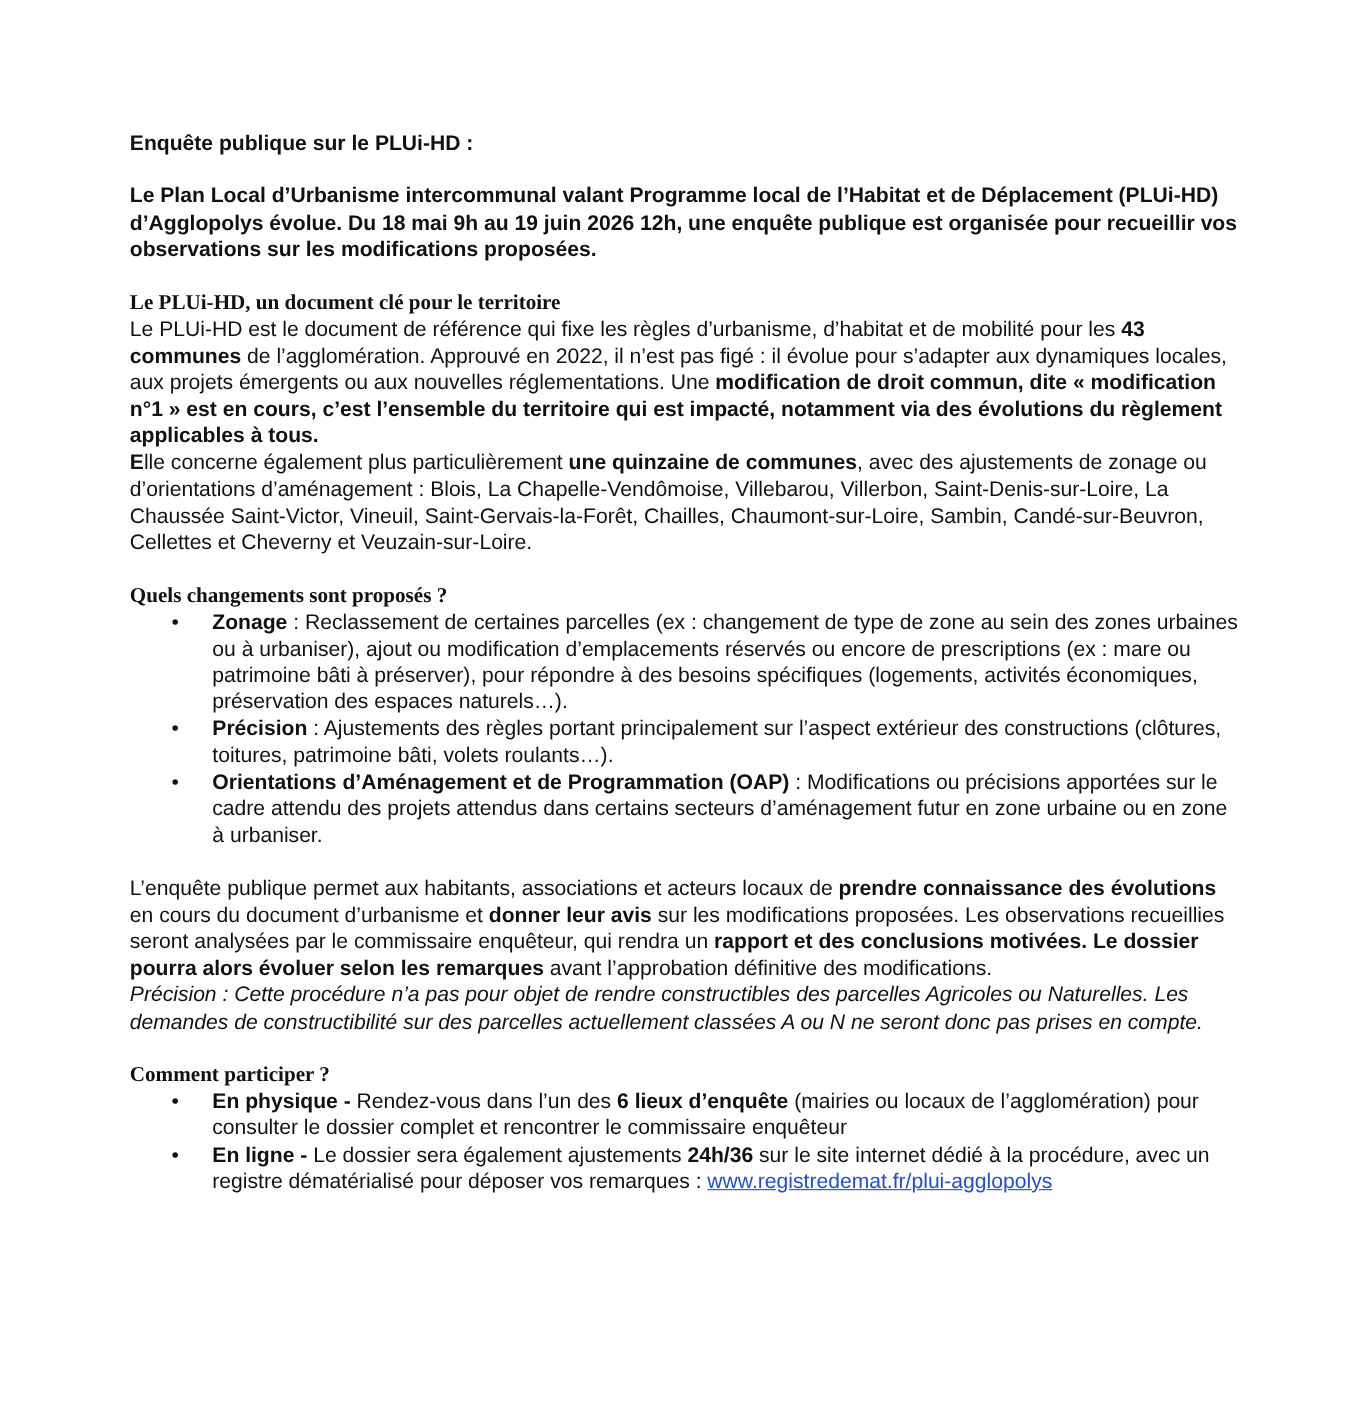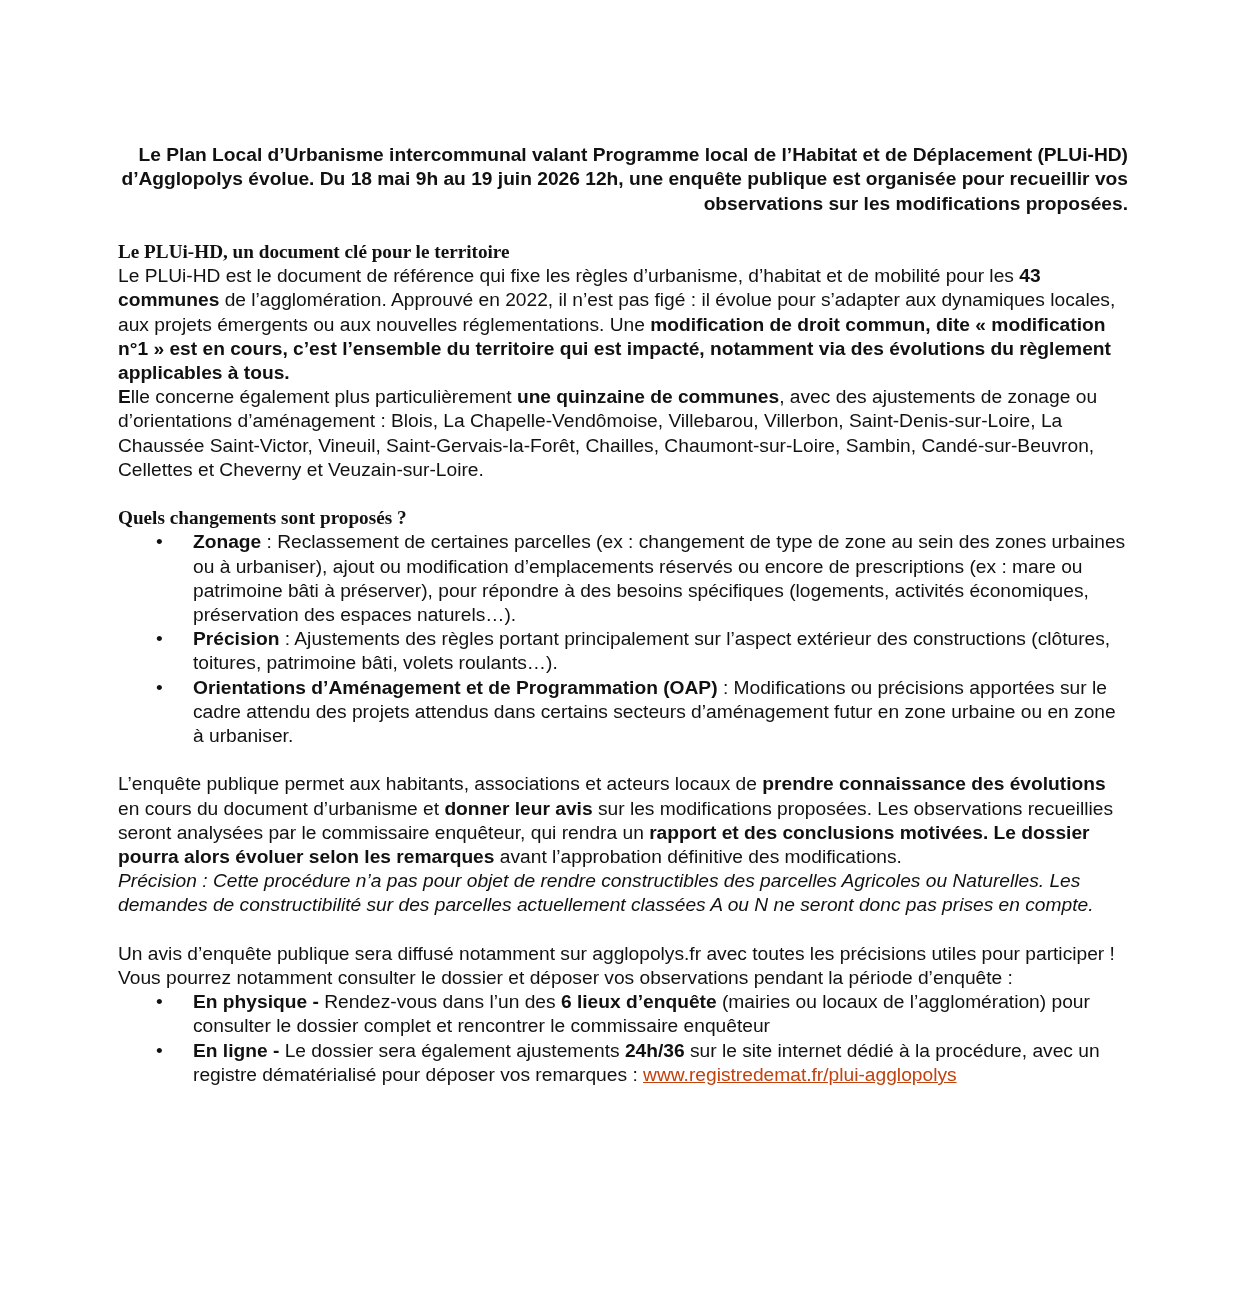--- a/index.html
+++ b/index.html
@@ -16,47 +16,48 @@
       left: 118px;
       top: 119px;
       width: 1010px;
       font-size: 19.2px;
       line-height: 24.2px;
     }
     .p { margin: 0; }
     .gap { height: 24.2px; }
     b { font-weight: bold; }
     .title { font-weight: bold; }
-    .intro { font-weight: bold; text-align: right; }
+    .intro { font-weight: bold; }
     .h { font-weight: bold; margin: 0; font-family: Liberation Serif, serif; }
     ul.bullets {
       list-style: none;
       margin: 0;
       padding: 0 0 0 75px;
     }
     ul.bullets li {
       position: relative;
       margin: 0;
     }
     ul.bullets li .bullet {
       position: absolute;
       left: -37px;
       top: 0;
     }
     .italic { font-style: italic; }
     a.link {
-      color: #c2410c;
+      color: #1d4ed8;
       text-decoration: underline;
     }
   </style>
 </head>
 <body>
 
 <div class="page">
 
+  <p class="p title">Enquête publique sur le PLUi-HD :</p>
   <div class="gap"></div>
 
   <p class="p intro">Le Plan Local d’Urbanisme intercommunal valant Programme local de l’Habitat et de Déplacement (PLUi-HD) d’Agglopolys évolue. Du 18 mai 9h au 19 juin 2026 12h, une enquête publique est organisée pour recueillir vos observations sur les modifications proposées.</p>
   <div class="gap"></div>
 
   <p class="h">Le PLUi-HD, un document clé pour le territoire</p>
   <p class="p"><span>Le PLUi-HD est le document de référence qui fixe les règles d’urbanisme, d’habitat et de mobilité pour les </span><b>43 communes</b><span> de l’agglomération. Approuvé en 2022, il n’est pas figé : il évolue pour s’adapter aux dynamiques locales, aux projets émergents ou aux nouvelles réglementations. Une </span><b>modification de droit commun, dite « modification n°1 » est en cours, c’est l’ensemble du territoire qui est impacté, notamment via des évolutions du règlement applicables à tous.</b></p>
   <p class="p"><b>E</b><span>lle concerne également plus particulièrement </span><b>une quinzaine de communes</b><span>, avec des ajustements de zonage ou d’orientations d’aménagement : Blois, La Chapelle-Vendômoise, Villebarou, Villerbon, Saint-Denis-sur-Loire, La Chaussée Saint-Victor, Vineuil, Saint-Gervais-la-Forêt, Chailles, Chaumont-sur-Loire, Sambin, Candé-sur-Beuvron, Cellettes et Cheverny et Veuzain-sur-Loire.</span></p>
   <div class="gap"></div>
 
@@ -65,19 +66,19 @@
     <li><span class="bullet">•</span><b>Zonage</b><span> : Reclassement de certaines parcelles (ex : changement de type de zone au sein des zones urbaines ou à urbaniser), ajout ou modification d’emplacements réservés ou encore de prescriptions (ex : mare ou patrimoine bâti à préserver), pour répondre à des besoins spécifiques (logements, activités économiques, préservation des espaces naturels…).</span></li>
     <li><span class="bullet">•</span><b>Précision</b><span> : Ajustements des règles portant principalement sur l’aspect extérieur des constructions (clôtures, toitures, patrimoine bâti, volets roulants…).</span></li>
     <li><span class="bullet">•</span><b>Orientations d’Aménagement et de Programmation (OAP)</b><span> : Modifications ou précisions apportées sur le cadre attendu des projets attendus dans certains secteurs d’aménagement futur en zone urbaine ou en zone à urbaniser.</span></li>
   </ul>
   <div class="gap"></div>
 
   <p class="p"><span>L’enquête publique permet aux habitants, associations et acteurs locaux de </span><b>prendre connaissance des évolutions</b><span> en cours du document d’urbanisme et </span><b>donner leur avis</b><span> sur les modifications proposées. Les observations recueillies seront analysées par le commissaire enquêteur, qui rendra un </span><b>rapport et des conclusions motivées. Le dossier pourra alors évoluer selon les remarques</b><span> avant l’approbation définitive des modifications.</span></p>
   <p class="p italic">Précision : Cette procédure n’a pas pour objet de rendre constructibles des parcelles Agricoles ou Naturelles. Les demandes de constructibilité sur des parcelles actuellement classées A ou N ne seront donc pas prises en compte.</p>
   <div class="gap"></div>
 
-  <p class="p">Un avis d’enquête publique sera diffusé notamment sur agglopolys.fr avec toutes les précisions utiles pour participer ! Vous pourrez notamment consulter le dossier et déposer vos observations pendant la période d’enquête :</p>
+  <p class="h">Comment participer ?</p>
   <ul class="bullets">
     <li><span class="bullet">•</span><b>En physique - </b><span>Rendez-vous dans l’un des </span><b>6 lieux d’enquête</b><span> (mairies ou locaux de l’agglomération) pour consulter le dossier complet et rencontrer le commissaire enquêteur</span></li>
     <li><span class="bullet">•</span><b>En ligne - </b><span>Le dossier sera également ajustements </span><b>24h/36</b><span> sur le site internet dédié à la procédure, avec un registre dématérialisé pour déposer vos remarques : </span><a class="link">www.registredemat.fr/plui-agglopolys</a></li>
   </ul>
 
 </div>
 
 </body></html>

